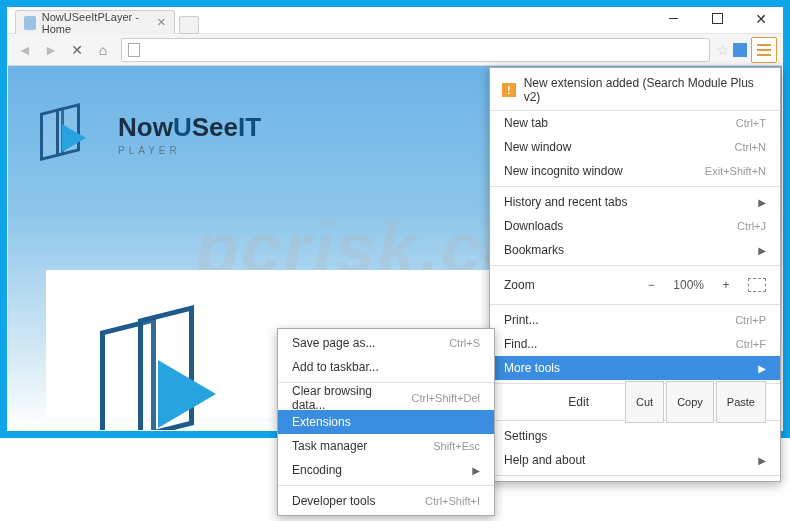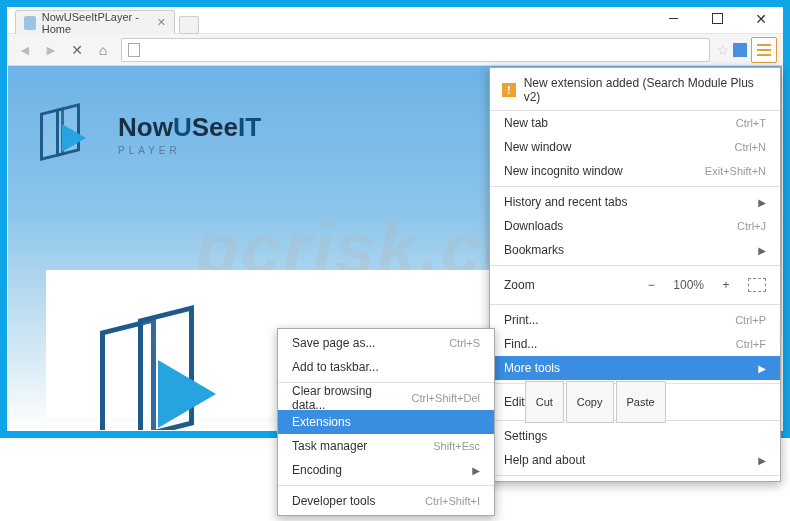--- a/index.html
+++ b/index.html
@@ -58,21 +58,21 @@
 .menu .row .arr { color:#666; font-size:10px; }
 .menu .sep { height:1px; background:#e0e0e0; margin:3px 0; }
 .menu .row.hl { background:#3a8de0; color:#fff; }
 .menu .row.hl .sc,.menu .row.hl .arr { color:#fff; }
 .menu .notif { padding:6px 12px; display:flex; align-items:center; gap:8px; border-bottom:1px solid #e0e0e0; }
 .menu .notif .exicon { width:14px; height:14px; background:#f0a030; color:#fff; font-size:11px; display:flex; align-items:center; justify-content:center; font-weight:bold; }
 .menu .zoom { height:32px; padding:0 14px; display:flex; align-items:center; justify-content:space-between; }
 .menu .zoom .zctrl { display:flex; align-items:center; gap:12px; color:#555; }
 .menu .zoom .zbtn { width:20px; text-align:center; }
 .menu .zoom .full { width:18px; height:14px; border:1px dashed #888; }
-.menu .edit-row { height:30px; padding:0 14px; display:flex; align-items:center; justify-content:flex-start; }
+.menu .edit-row { height:30px; padding:0 14px; display:flex; align-items:center; justify-content:flex-end;gap:36px; }
 .menu .edit-row .btns { display:flex; gap:2px; }
 .menu .edit-row .eb { border:1px solid #ccc; padding:14px 10px; font-size:11px; background:#f7f7f7; }
 
 .mainmenu { top:60px; right:2px; width:292px; }
 .submenu { top:277px; left:270px; width:218px;margin-top:44px; }
 
 
 .logo-shape { position:relative; width:100%; height:100%; }
 .frame { position:absolute; border:3px solid #1e5b8c; transform:skewY(-14deg); }
 .f1 { width:24px; height:48px; left:4px; top:8px; background:rgba(255,255,255,.1); }

